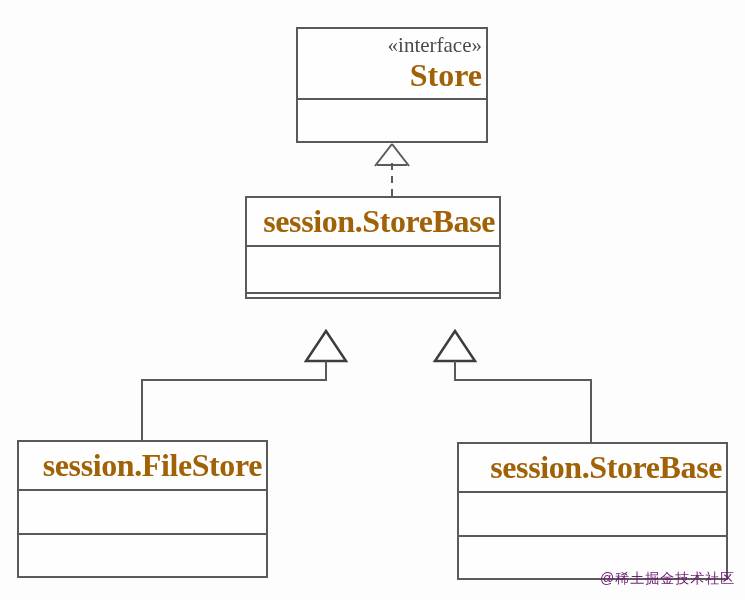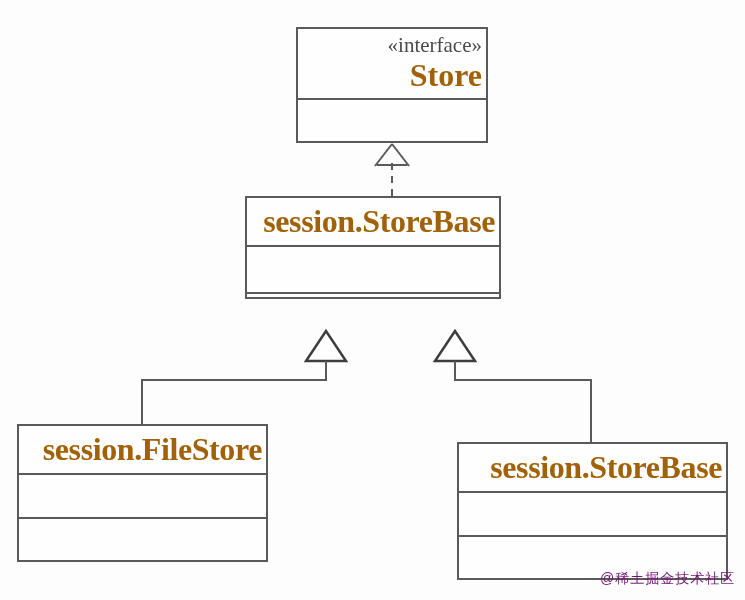--- a/index.html
+++ b/index.html
@@ -105,21 +105,21 @@
   </div>
 
   <div class="uml-class" id="cls-store-base" style="left:245px; top:196px; width:256px; height:103px;">
     <div class="compartment name-compartment divided" style="height:49px;">
       <div class="class-name tight">session.StoreBase</div>
     </div>
     <div class="compartment divided" style="height:47px;"></div>
     <div class="compartment" style="flex:1;"></div>
   </div>
 
-  <div class="uml-class" id="cls-file-store" style="left:17px; top:424px; width:251px; height:138px;">
+  <div class="uml-class" id="cls-file-store" style="left:17px; top:440px; width:251px; height:138px;">
     <div class="compartment name-compartment divided" style="height:49px;">
       <div class="class-name tight">session.FileStore</div>
     </div>
     <div class="compartment divided" style="height:44px;"></div>
     <div class="compartment" style="flex:1;"></div>
   </div>
 
   <div class="uml-class" id="cls-jdbc-store" style="left:457px; top:442px; width:271px; height:138px;">
     <div class="compartment name-compartment divided" style="height:49px;">
       <div class="class-name tight">session.StoreBase</div>

